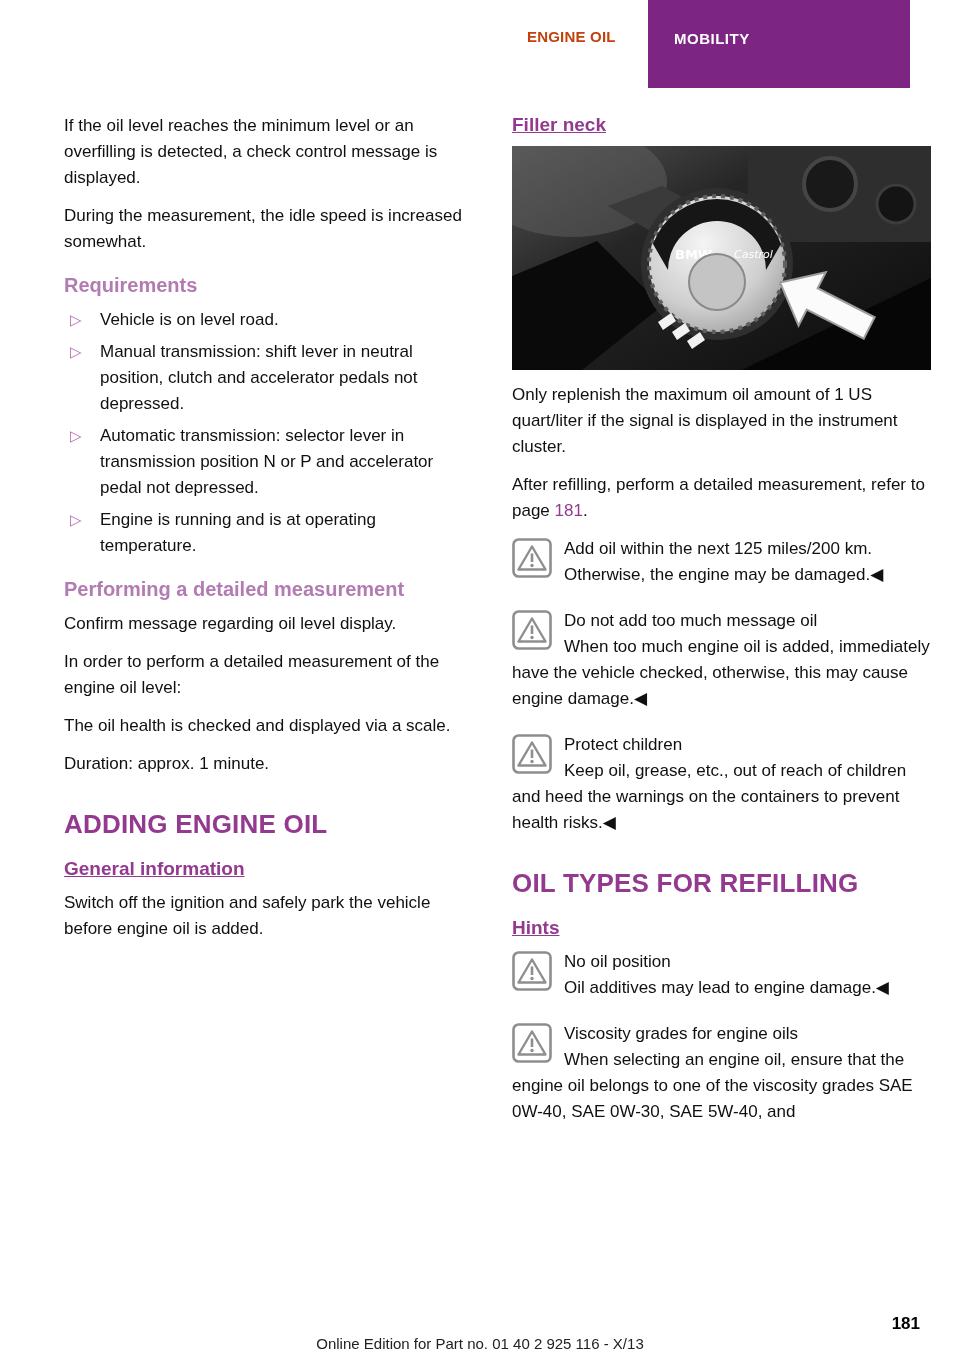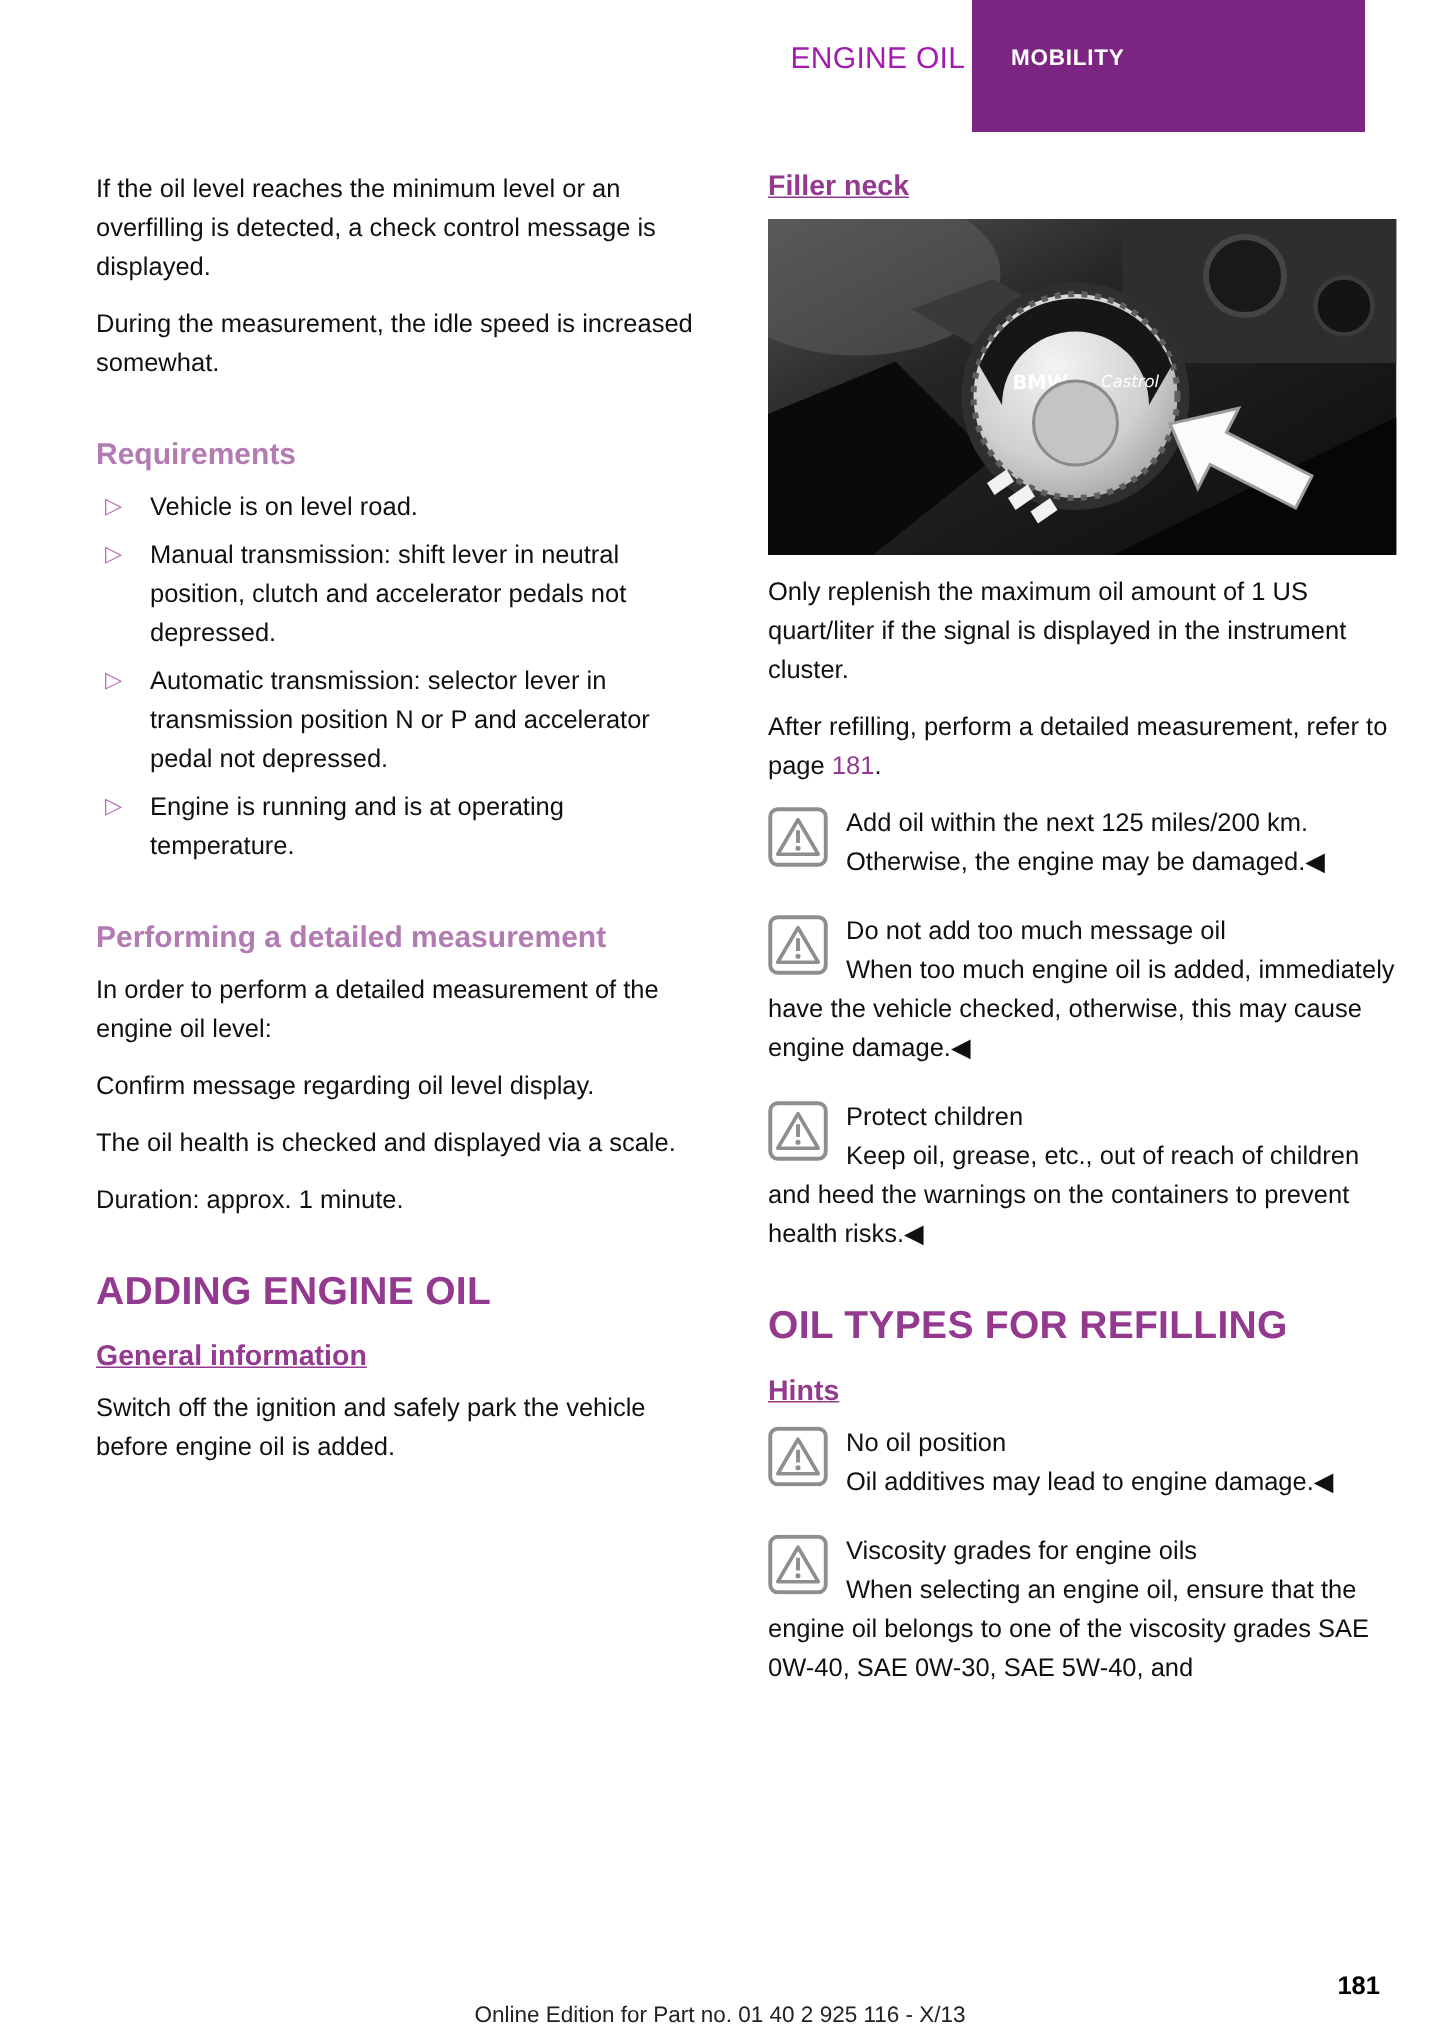--- a/index.html
+++ b/index.html
@@ -1,31 +1,31 @@
 <!DOCTYPE html>
 <html><head>
 <meta charset="utf-8">
 <style>
   * { margin:0; padding:0; box-sizing:border-box; }
   html,body { background:#ffffff; }
   body { font-family:"Liberation Sans","DejaVu Sans",sans-serif; color:#111; }
   .page { position:relative; width:960px; height:1362px; background:#ffffff; overflow:hidden; }
 
   
-  .running-head { position:absolute; top:28px; left:527px; font-size:20px; font-weight:normal; letter-spacing:.2px; color:#a21caf; }
+  .running-head { position:absolute; top:28px; left:527px; font-size:15px; font-weight:bold; letter-spacing:.2px; color:#c2410c; }
   .chapter-tab { position:absolute; top:0; left:648px; width:262px; height:88px; background:#7c2583; display:flex; align-items:center; padding:0 0 12px 26px; }
   .chapter-tab .tab-label { color:#fff; font-size:15px; font-weight:bold; letter-spacing:.5px; }
 
   
   .col { position:absolute; top:113px; font-size:17px; line-height:26px; color:#101010; }
   .col-left { left:64px; width:412px; }
   .col-right { left:512px; width:419px; }
   p.body { margin:0 0 12px; }
 
-  .h-light { color:#b27cb2; font-size:20px; line-height:24px; font-weight:bold; margin:36px 0 10px; }
+  .h-light { color:#b27cb2; font-size:20px; line-height:24px; font-weight:bold; margin:18px 0 10px; }
   .h-strong { color:#93398f; font-size:19px; line-height:23px; font-weight:bold; margin:0 0 10px;text-decoration:underline; }
   .h-big { color:#93398f; font-size:26px; line-height:30px; font-weight:bold; letter-spacing:.2px; margin:32px 0 18px; }
 
   
   .blist { margin:0 0 4px; }
   .bitem { position:relative; padding-left:36px; margin-bottom:6px; }
   .bmark { position:absolute; left:6px; top:0; color:#b46eb4; font-size:15px; line-height:26px; }
 
   
   .photo { width:419px; height:224px; margin:2px 0 12px; }
@@ -74,22 +74,22 @@
         <span class="bmark">▷</span>
         <span>Automatic transmission: selector lever in transmission position N or P and accelerator pedal not depressed.</span>
       </div>
       <div class="bitem">
         <span class="bmark">▷</span>
         <span>Engine is running and is at operating temperature.</span>
       </div>
     </div>
 
     <h3 class="h-light">Performing a detailed measurement</h3>
+    <p class="body">Confirm message regarding oil level display.</p>
     <p class="body">In order to perform a detailed measurement of the engine oil level:</p>
-    <p class="body">Confirm message regarding oil level display.</p>
     <p class="body">The oil health is checked and displayed via a scale.</p>
     <p class="body">Duration: approx. 1 minute.</p>
 
     <h1 class="h-big">ADDING ENGINE OIL</h1>
     <h3 class="h-strong">General information</h3>
     <p class="body">Switch off the ignition and safely park the vehicle before engine oil is added.</p>
   </div>
 
   <div class="col col-right">
     <h3 class="h-strong">Filler neck</h3>

